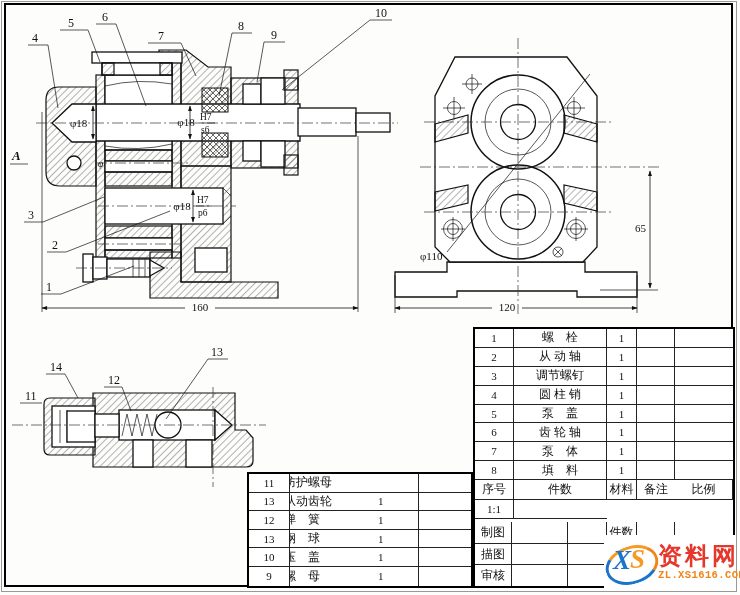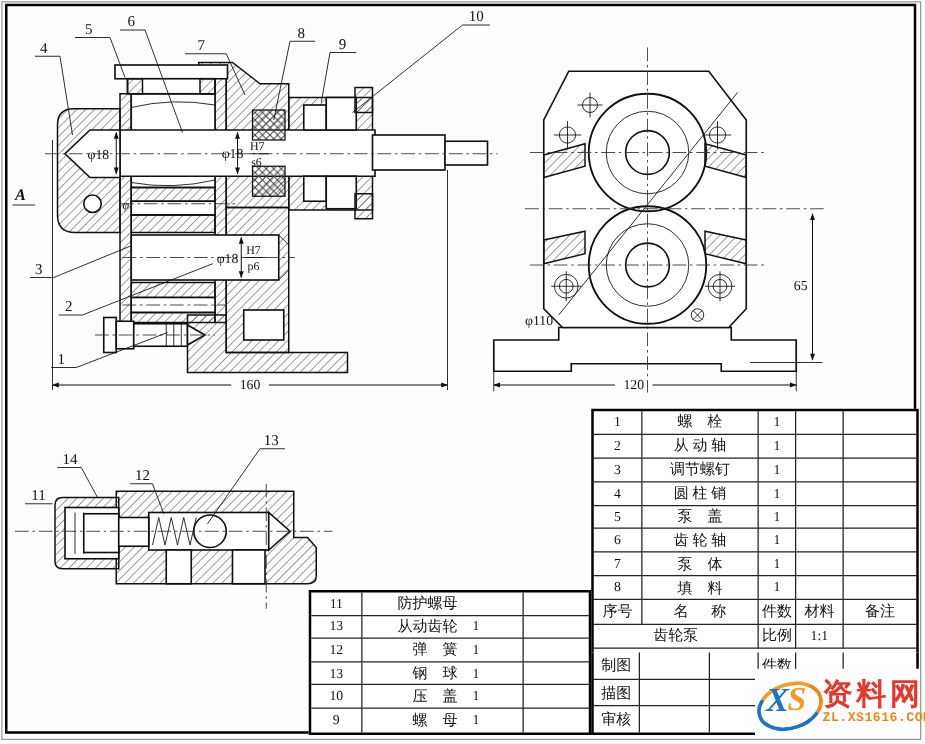--- a/index.html
+++ b/index.html
@@ -15,21 +15,21 @@
   .viewlbl{font-size:13px;font-style:italic;font-weight:bold;}
 
   
   .grid{position:absolute;box-sizing:border-box;border:2px solid #000;background:#fff;display:grid;}
   .c{border-right:1px solid #222;border-bottom:1px solid #222;box-sizing:border-box;
      display:flex;align-items:center;justify-content:center;
      font-size:12px;color:#111;white-space:pre;overflow:hidden;}
   .c.nr{border-right:none;}
   .c.nb{border-bottom:none;}
   .c .qty-in{flex:0 0 46px;text-align:left;padding-left:12px;}
-  .c .nm-in{flex:0 0 82px;text-align:right;white-space:pre;}
+  .c .nm-in{flex:0 0 82px;text-align:left;white-space:pre;}
   .num{font-size:11px;}
 
   
   .wm{position:absolute;left:604px;top:535px;width:132px;height:55px;background:#fff;
       display:flex;align-items:center;z-index:30;}
   .wm-logo{position:relative;width:54px;height:42px;flex:0 0 54px;}
   .wm-ring{position:absolute;left:1px;top:4px;width:48px;height:32px;border-radius:50%;
            border:3px solid transparent;border-top-color:#f59a23;border-right-color:#f08519;
            border-bottom-color:#1a74c9;border-left-color:#1a74c9;transform:rotate(-18deg);}
   .wm-x{position:absolute;left:9px;top:3px;font:italic bold 27px "Liberation Serif",serif;color:#1a74c9;}
@@ -321,26 +321,24 @@
     <div class="c"></div>
     <div class="c nr"></div>
 
     <div class="c num">8</div>
     <div class="c">填    料</div>
     <div class="c num">1</div>
     <div class="c"></div>
     <div class="c nr"></div>
 
     <div class="c">序号</div>
-    <div class="c">名      称</div>
     <div class="c">件数</div>
     <div class="c">材料</div>
     <div class="c nr">备注</div>
 
-    <div class="c" style="grid-column:1/3;">齿轮泵</div>
     <div class="c">比例</div>
     <div class="c num">1:1</div>
     <div class="c nr"></div>
   </div>
 
   <div class="grid" style="left:473px;top:522px;width:262px;height:66px;border-top:none;
               grid-template-columns:37px 56px 39px 30px 38px 58px;
               grid-template-rows:22px 21px 21px;">
 
     <div class="c">制图</div>

